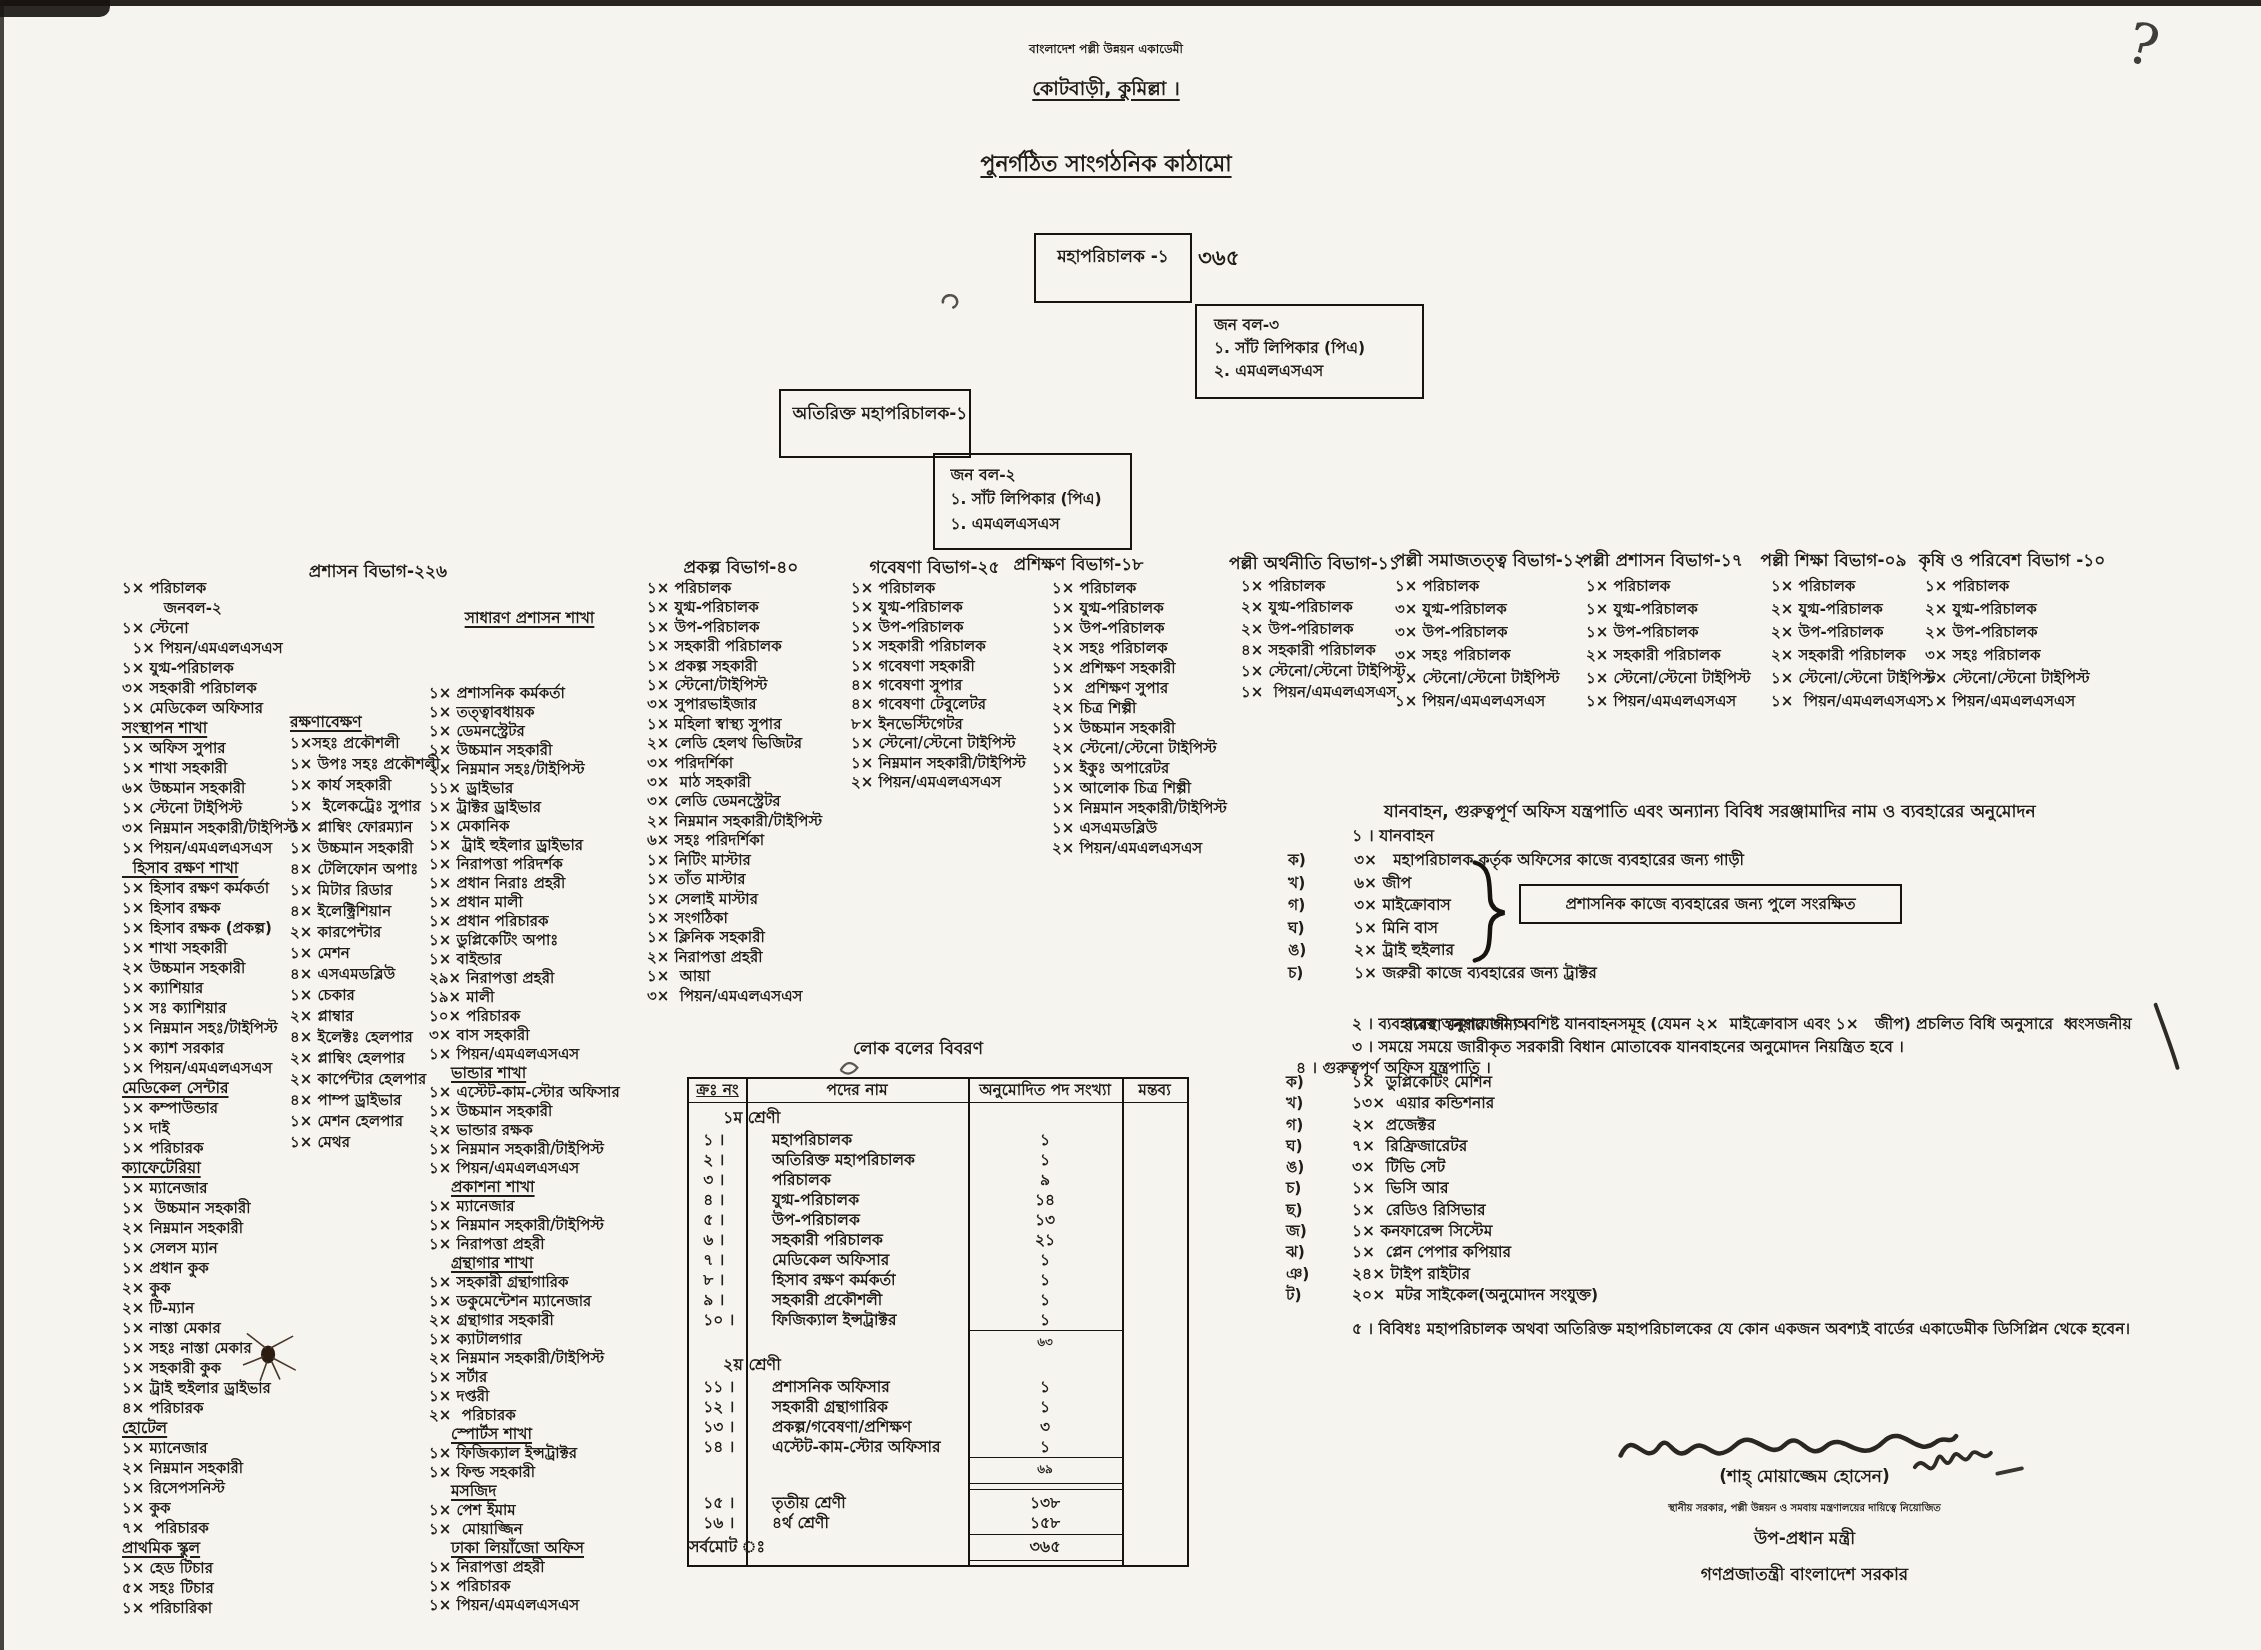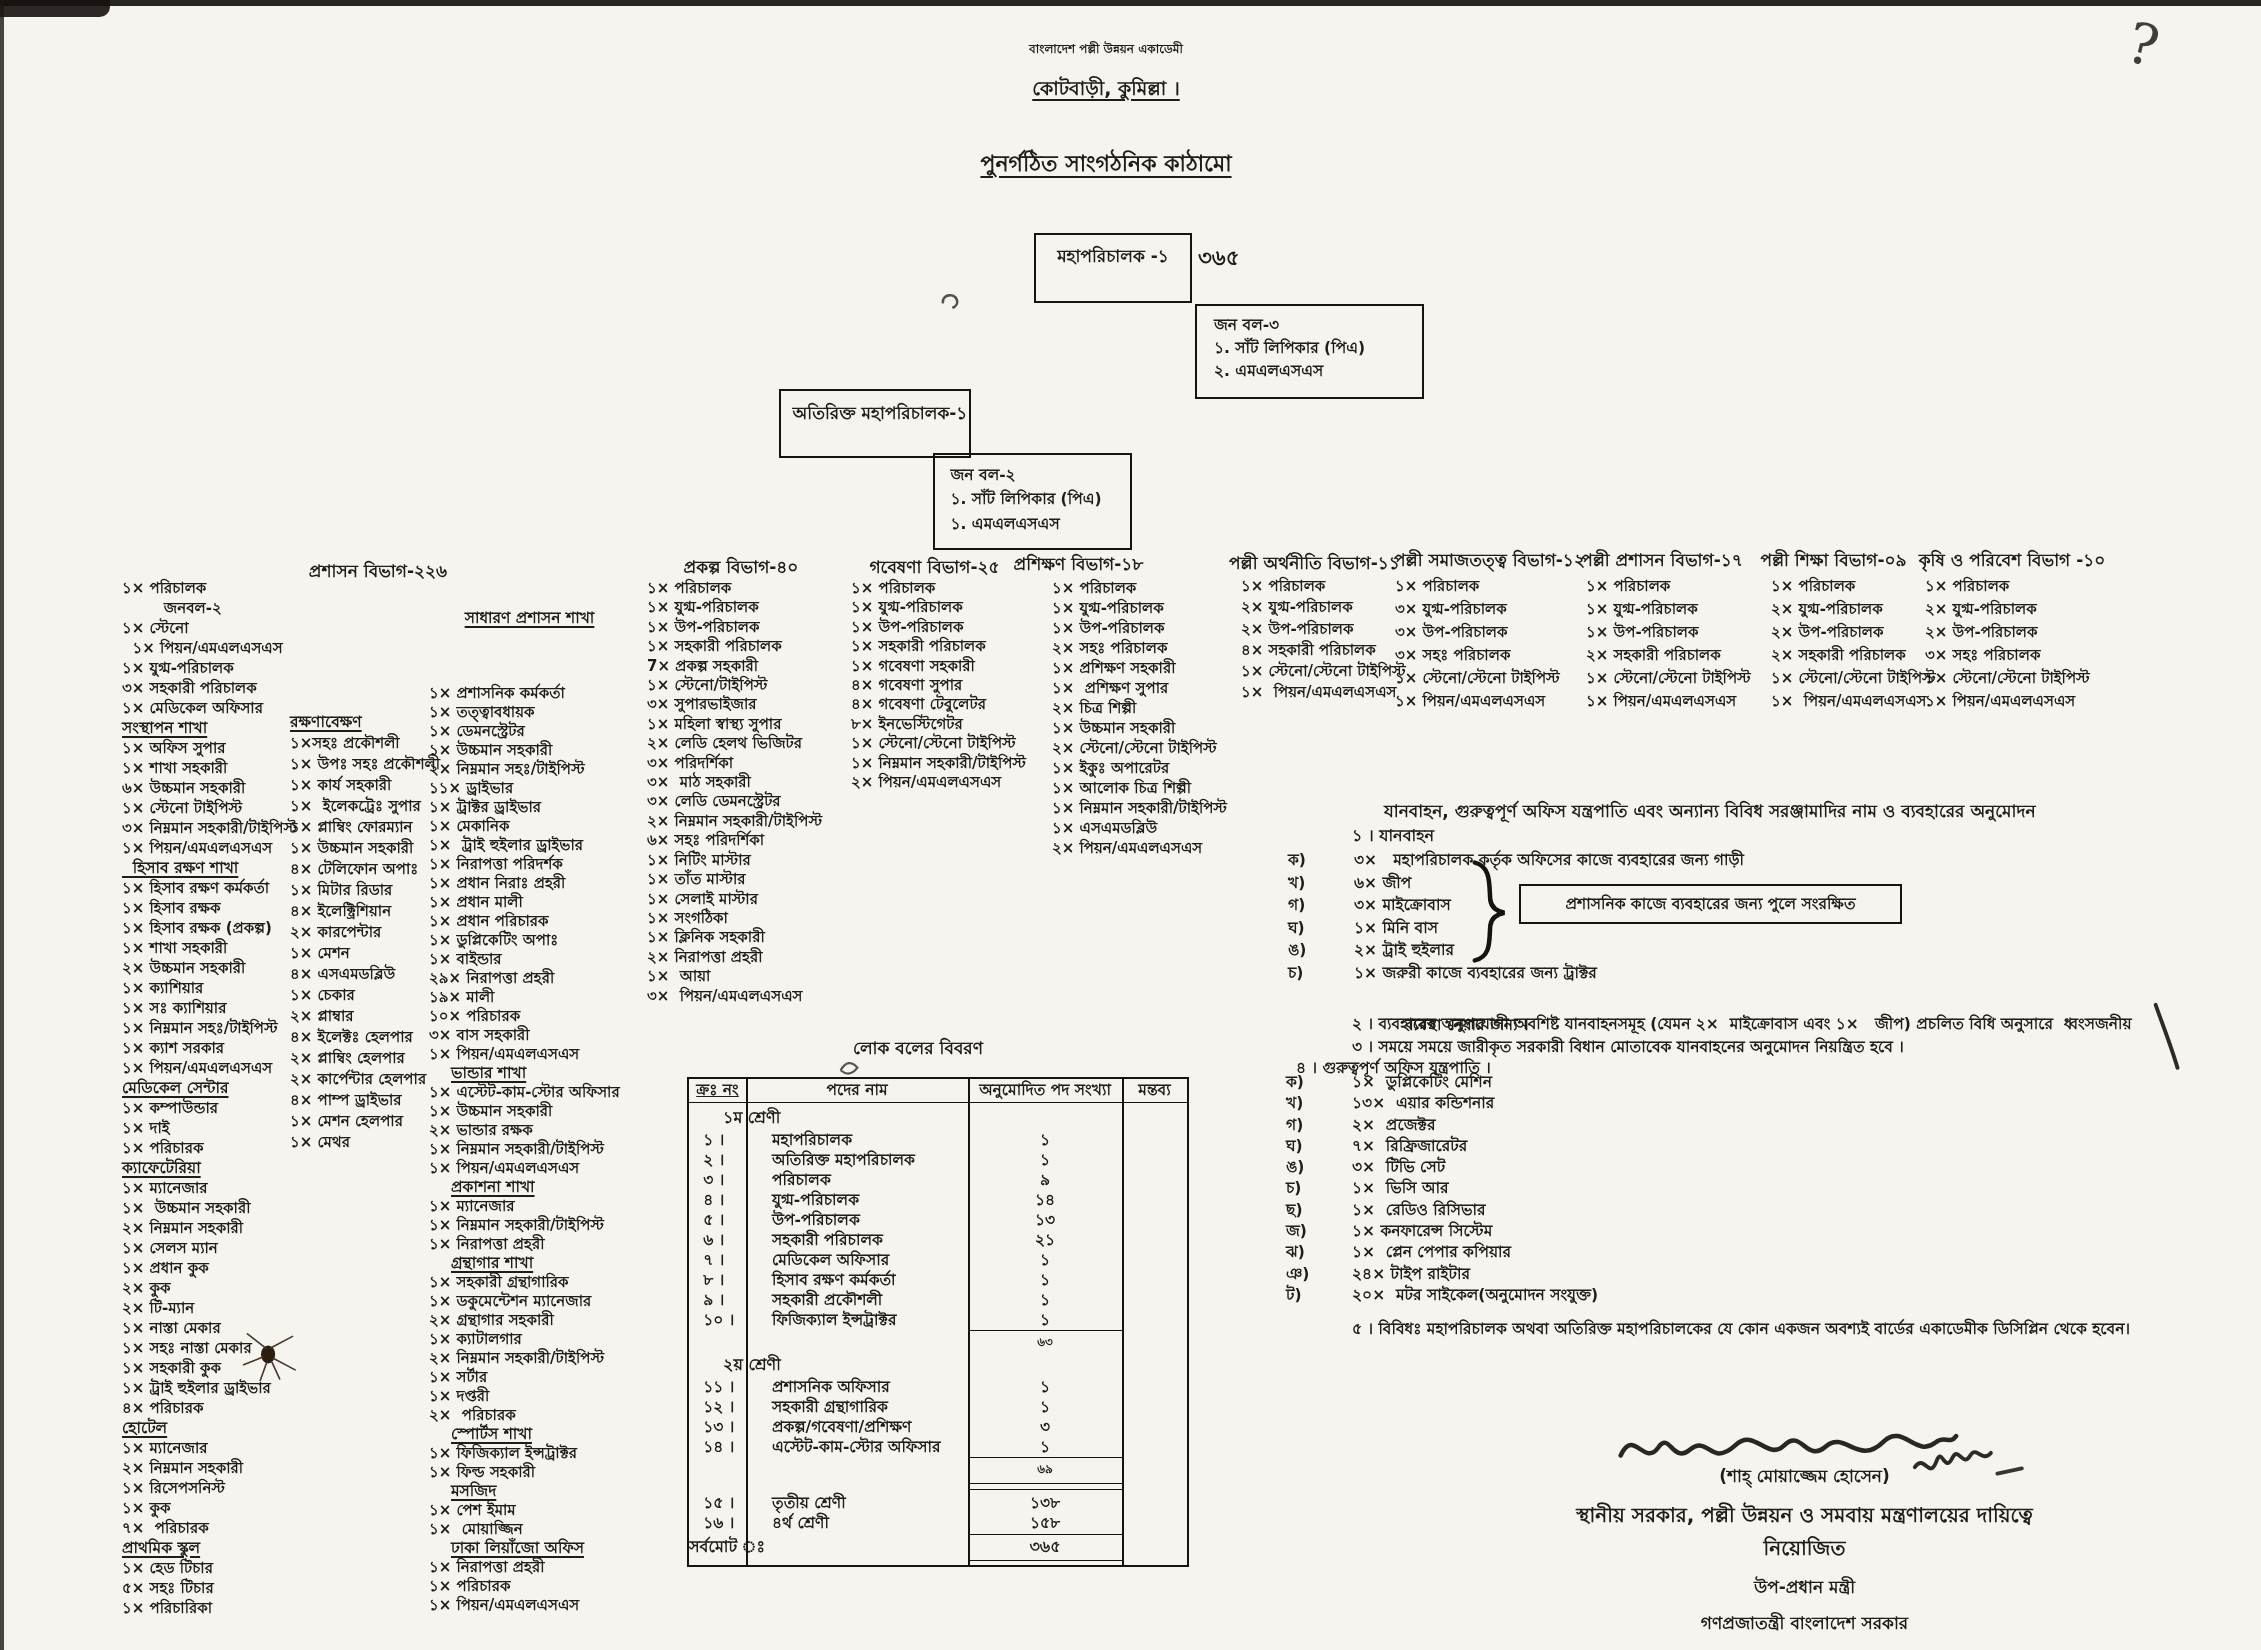--- a/index.html
+++ b/index.html
@@ -92,21 +92,21 @@
   .subtotal{height:24.6px;}
   .subtotal .box{margin-left:279px;width:154px;border-top:1.9px solid #17130e;text-align:center;
         font-size:12px;font-weight:800;line-height:22px;}
   .dblrule{height:7.8px;margin-left:279px;width:154px;border-top:1.9px solid #17130e;border-bottom:1.9px solid #17130e;box-sizing:border-box;margin-top:1.3px;margin-bottom:2.6px;}
   .grand{display:flex;height:28.5px;align-items:center;font-size:16px;font-weight:800;}
   .grand .glabel{width:279px;flex:0 0 279px;text-align:left;padding-right:9px;box-sizing:border-box;}
   .grand .gval{width:154px;flex:0 0 154px;text-align:center;border-top:1.9px solid #17130e;border-bottom:1.9px solid #17130e;line-height:24.6px;}
   
   #sig-block{position:absolute;left:1552px;top:1463px;width:505px;text-align:center;font-weight:700;}
   #sig-name{font-size:17px;}
-  #sig-line1{font-size:20px;margin-top:9px;}
+  #sig-line1{font-size:10px;margin-top:9px;}
   #sig-line2{font-size:17px;margin-top:7.8px;}
   #sig-line3{font-size:17px;margin-top:7.8px;}
   #question-mark{position:absolute;left:2128px;top:11.6px;font-size:56px;color:#3f3e3c;
         font-family:"DejaVu Serif","Liberation Serif",serif;transform:rotate(14deg);font-weight:400;}
 </style>
 </head>
 <body>
 
 <div id="edge-top"></div>
 <div id="edge-top-blob"></div>
@@ -270,21 +270,21 @@
     <div class="gtitle">ঢাকা লিয়াঁজো অফিস</div>
     <div class="item">১× নিরাপত্তা প্রহরী</div>
     <div class="item">১× পরিচারক</div>
     <div class="item">১× পিয়ন/এমএলএসএস</div>
   </div>
 <div class="dcol" id="col-project">
     <div class="item">১× পরিচালক</div>
     <div class="item">১× যুগ্ম-পরিচালক</div>
     <div class="item">১× উপ-পরিচালক</div>
     <div class="item">১× সহকারী পরিচালক</div>
-    <div class="item">7× প্রকল্প সহকারী</div>
+    <div class="item">১× প্রকল্প সহকারী</div>
     <div class="item">১× স্টেনো/টাইপিস্ট</div>
     <div class="item">৩× সুপারভাইজার</div>
     <div class="item">১× মহিলা স্বাস্থ্য সুপার</div>
     <div class="item">২× লেডি হেলথ ভিজিটর</div>
     <div class="item">৩× পরিদর্শিকা</div>
     <div class="item">৩×  মাঠ সহকারী</div>
     <div class="item">৩× লেডি ডেমনস্ট্রেটর</div>
     <div class="item">২× নিম্নমান সহকারী/টাইপিস্ট</div>
     <div class="item">৬× সহঃ পরিদর্শিকা</div>
     <div class="item">১× নিটিং মাস্টার</div>

